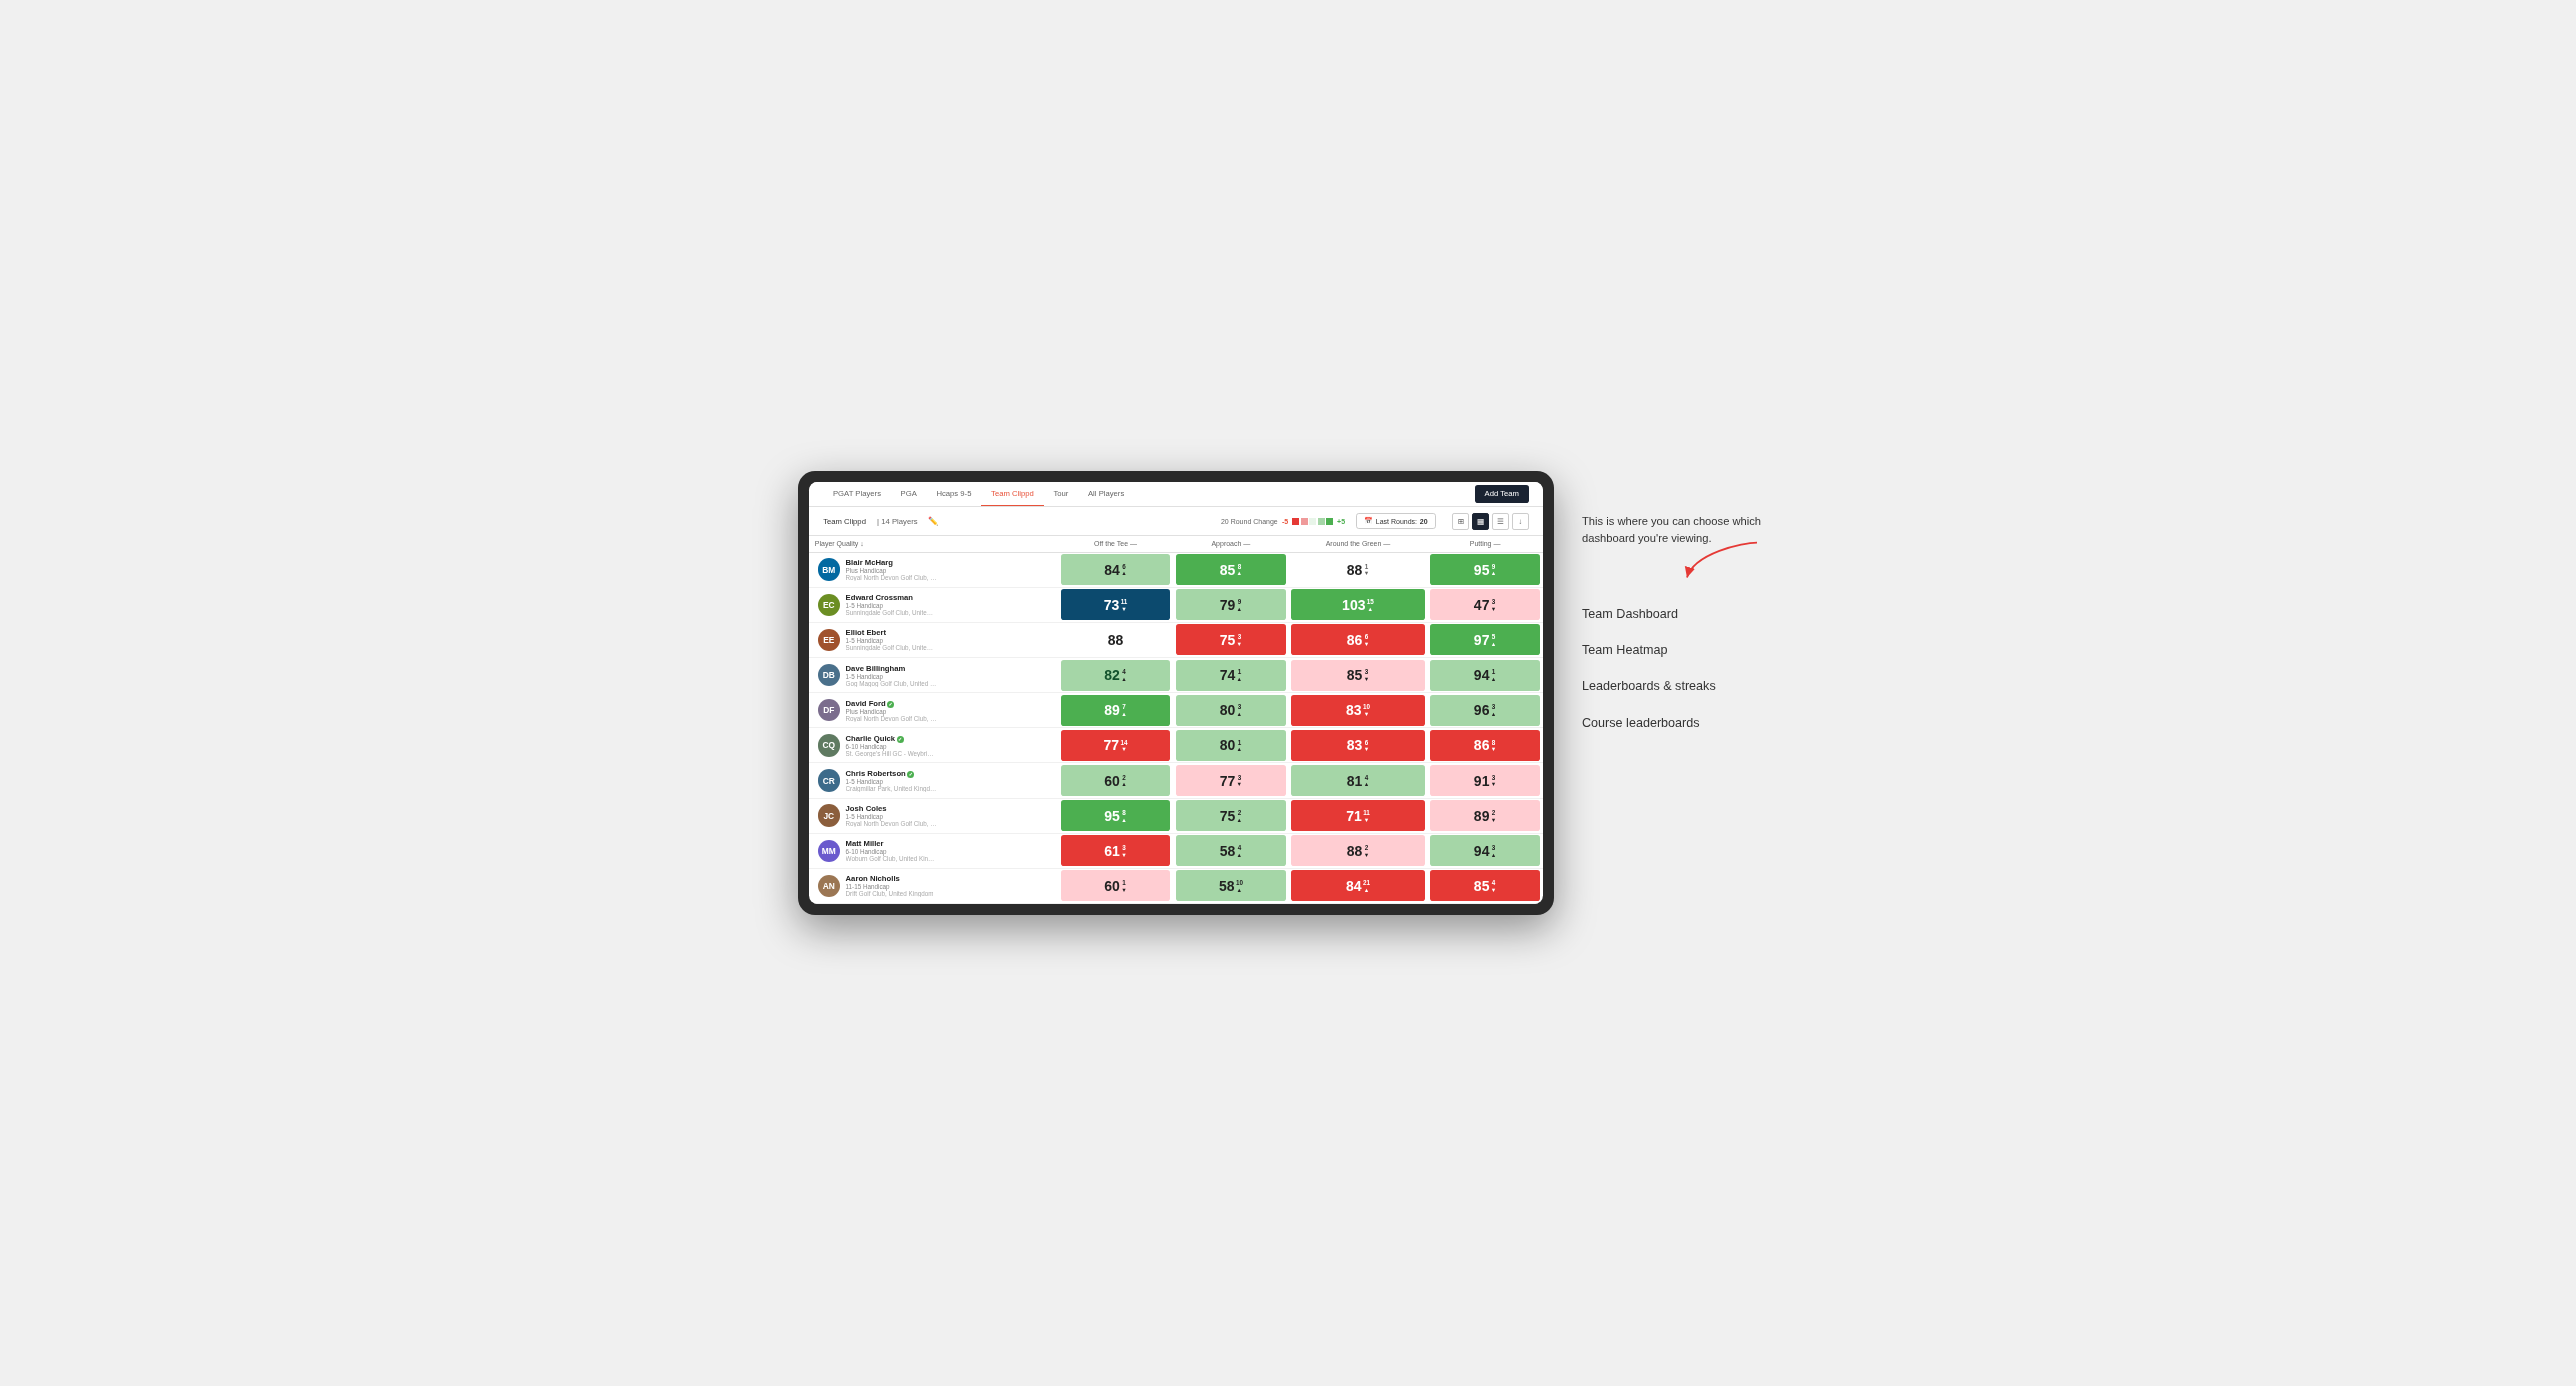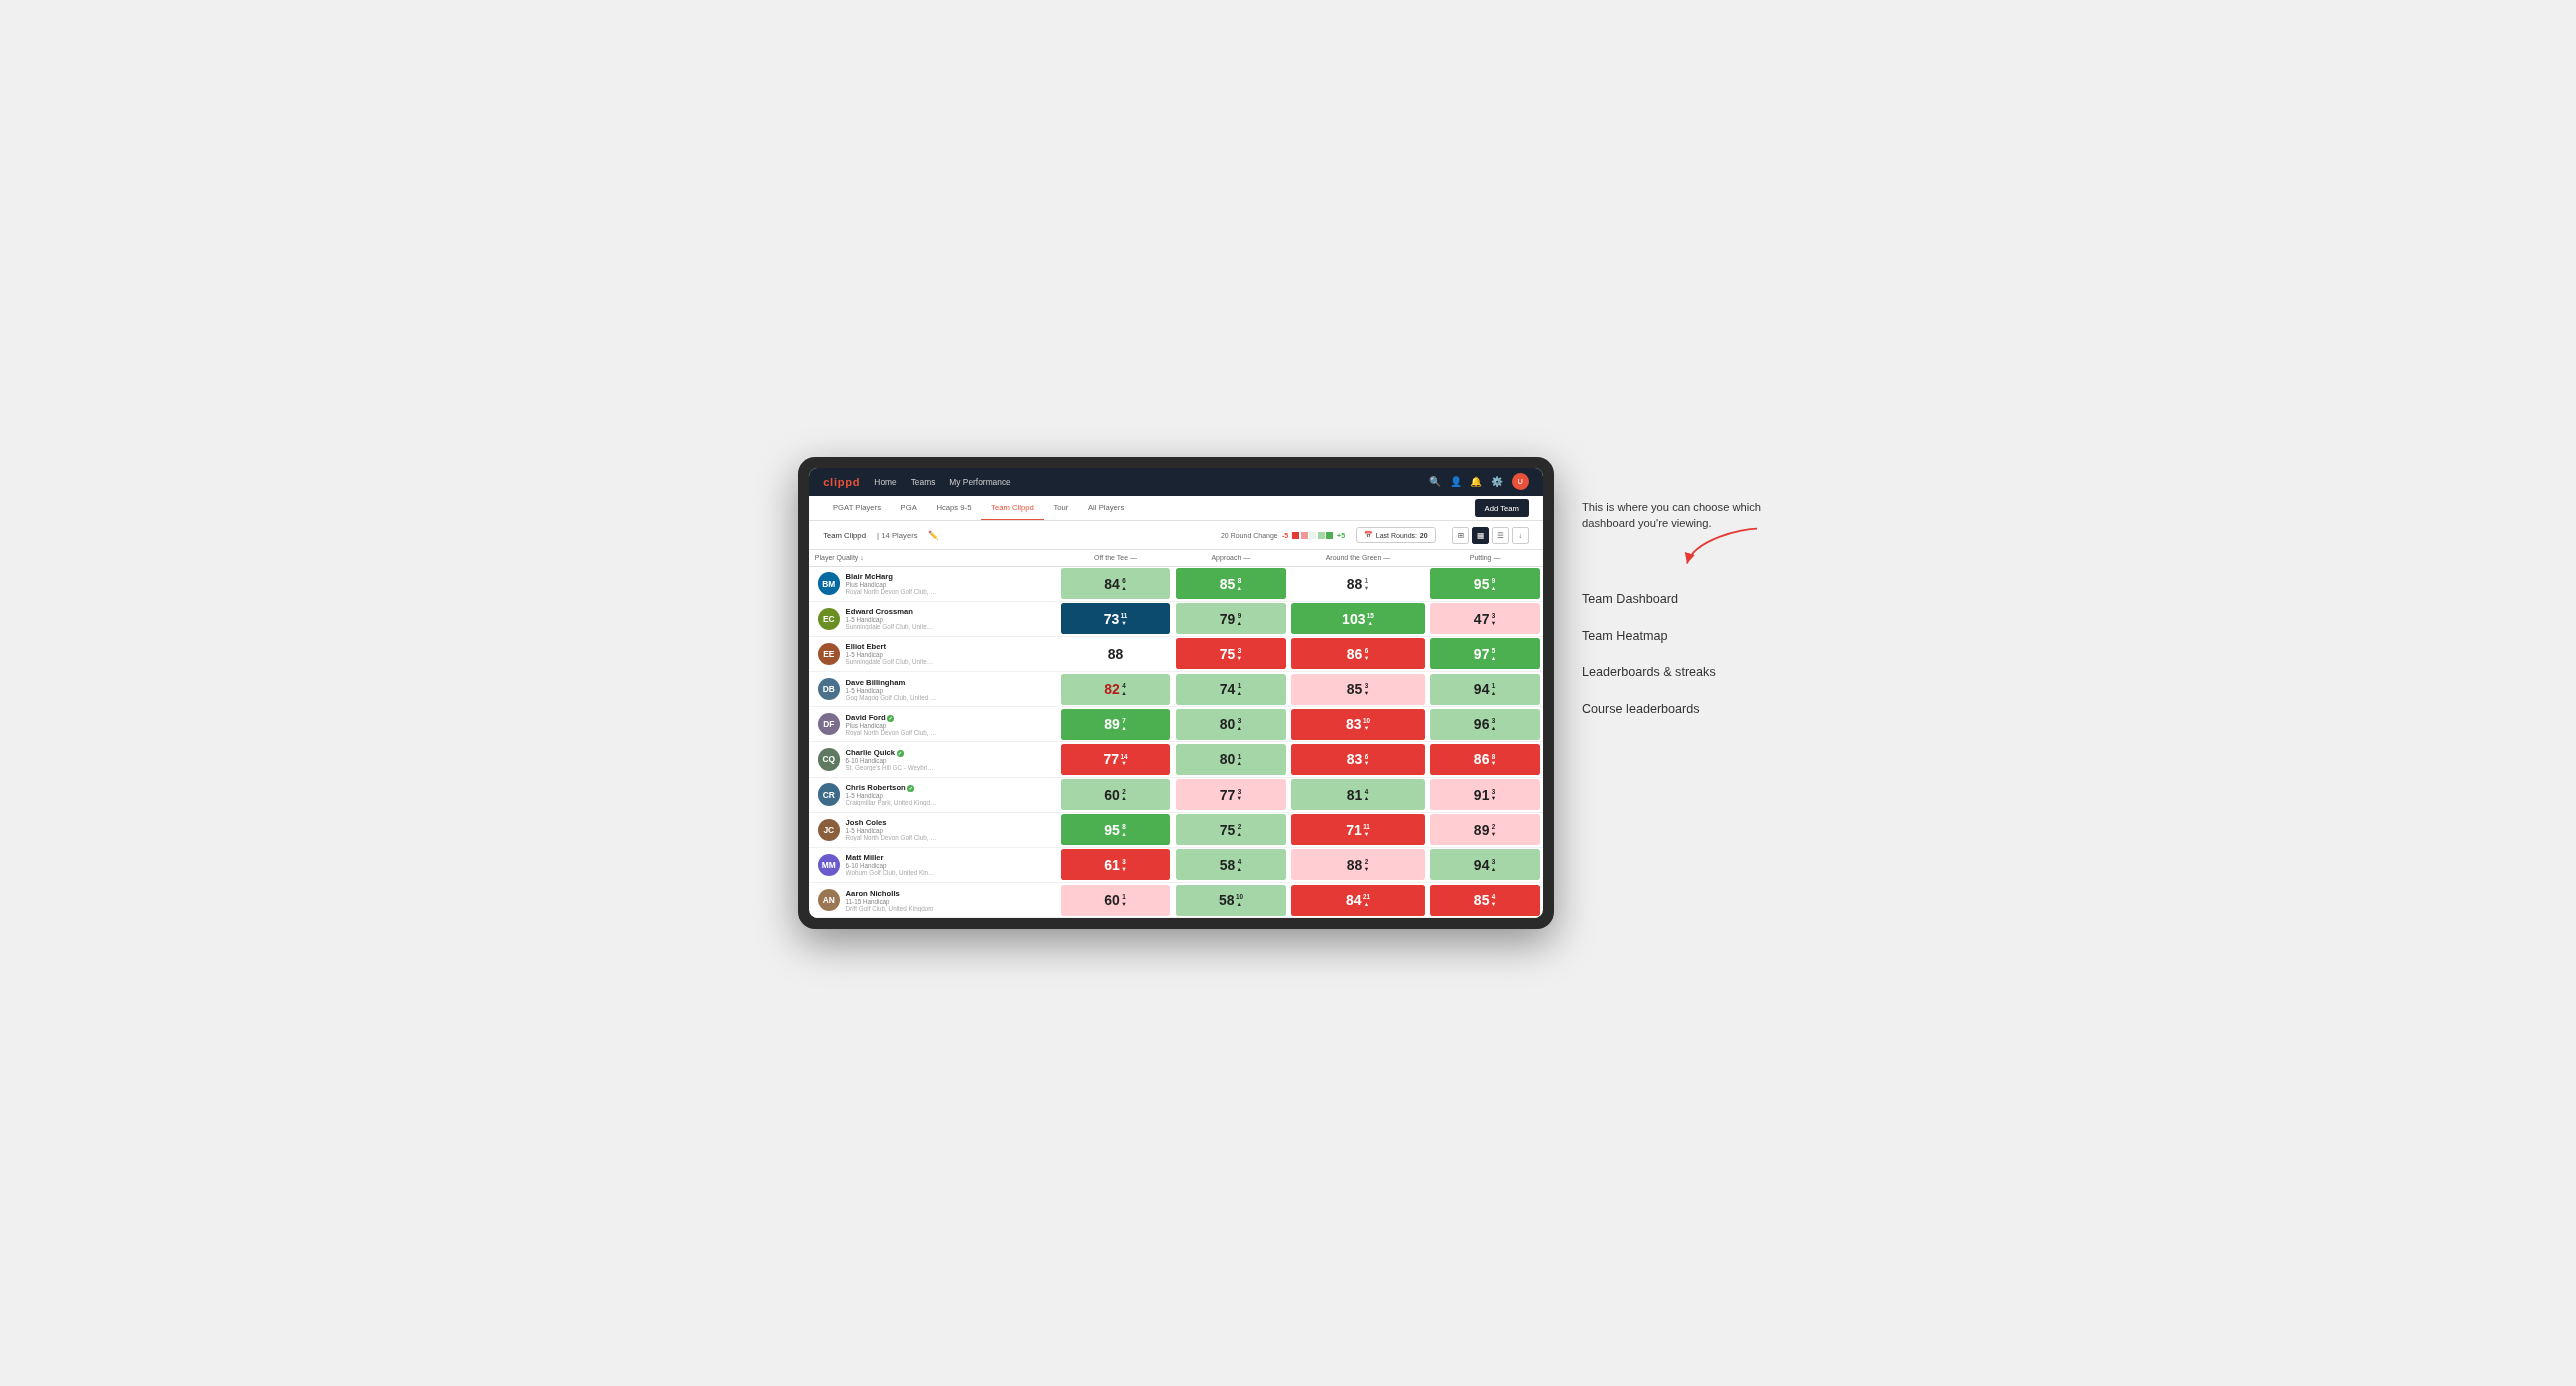--- a/index.html
+++ b/index.html
@@ -373,35 +373,20 @@
     }
   </style>
 </head>
 <body>
 
 <div class="page-wrapper">
 
   <div class="tablet">
     <div class="tablet-screen">
 
-      <div class="nav-bar">
-        <span class="nav-logo">clippd</span>
-        <div class="nav-links">
-          <a class="nav-link">Home</a>
-          <a class="nav-link">Teams</a>
-          <a class="nav-link">My Performance</a>
-        </div>
-        <div class="nav-icons">
-          <span class="nav-icon">🔍</span>
-          <span class="nav-icon">👤</span>
-          <span class="nav-icon">🔔</span>
-          <span class="nav-icon">⚙️</span>
-          <div class="avatar-circle">U</div>
-        </div>
-      </div>
 
       <div class="sub-nav">
         <div class="sub-nav-links">
           <span class="sub-nav-link">PGAT Players</span>
           <span class="sub-nav-link">PGA</span>
           <span class="sub-nav-link">Hcaps 9-5</span>
           <span class="sub-nav-link active">Team Clippd</span>
           <span class="sub-nav-link">Tour</span>
           <span class="sub-nav-link">All Players</span>
         </div>
@@ -607,21 +592,21 @@
         <div class="player-avatar" style="background:#4A708B">DB</div>
         <div class="player-info">
           <div class="name">Dave Billingham</div>
           <div class="handicap">1-5 Handicap</div>
           <div class="club">Gog Magog Golf Club, United Kingdom</div>
         </div>
       </div>
                 </td>
                 <td class="score-cell">
         <div class="score-box" style="background:#a5d6a7">
-          <span class="score-num" style="color:#b91c1c">82</span>
+          <span class="score-num" style="color:#14532d">82</span>
           <div class="score-change" style="color:#222222">
             <span class="num">4</span>
             <span class="arrow">▲</span>
           </div>
         </div>
                 </td>
                 <td class="score-cell">
         <div class="score-box" style="background:#a5d6a7">
           <span class="score-num" style="color:#222222">74</span>
           <div class="score-change" style="color:#222222">

